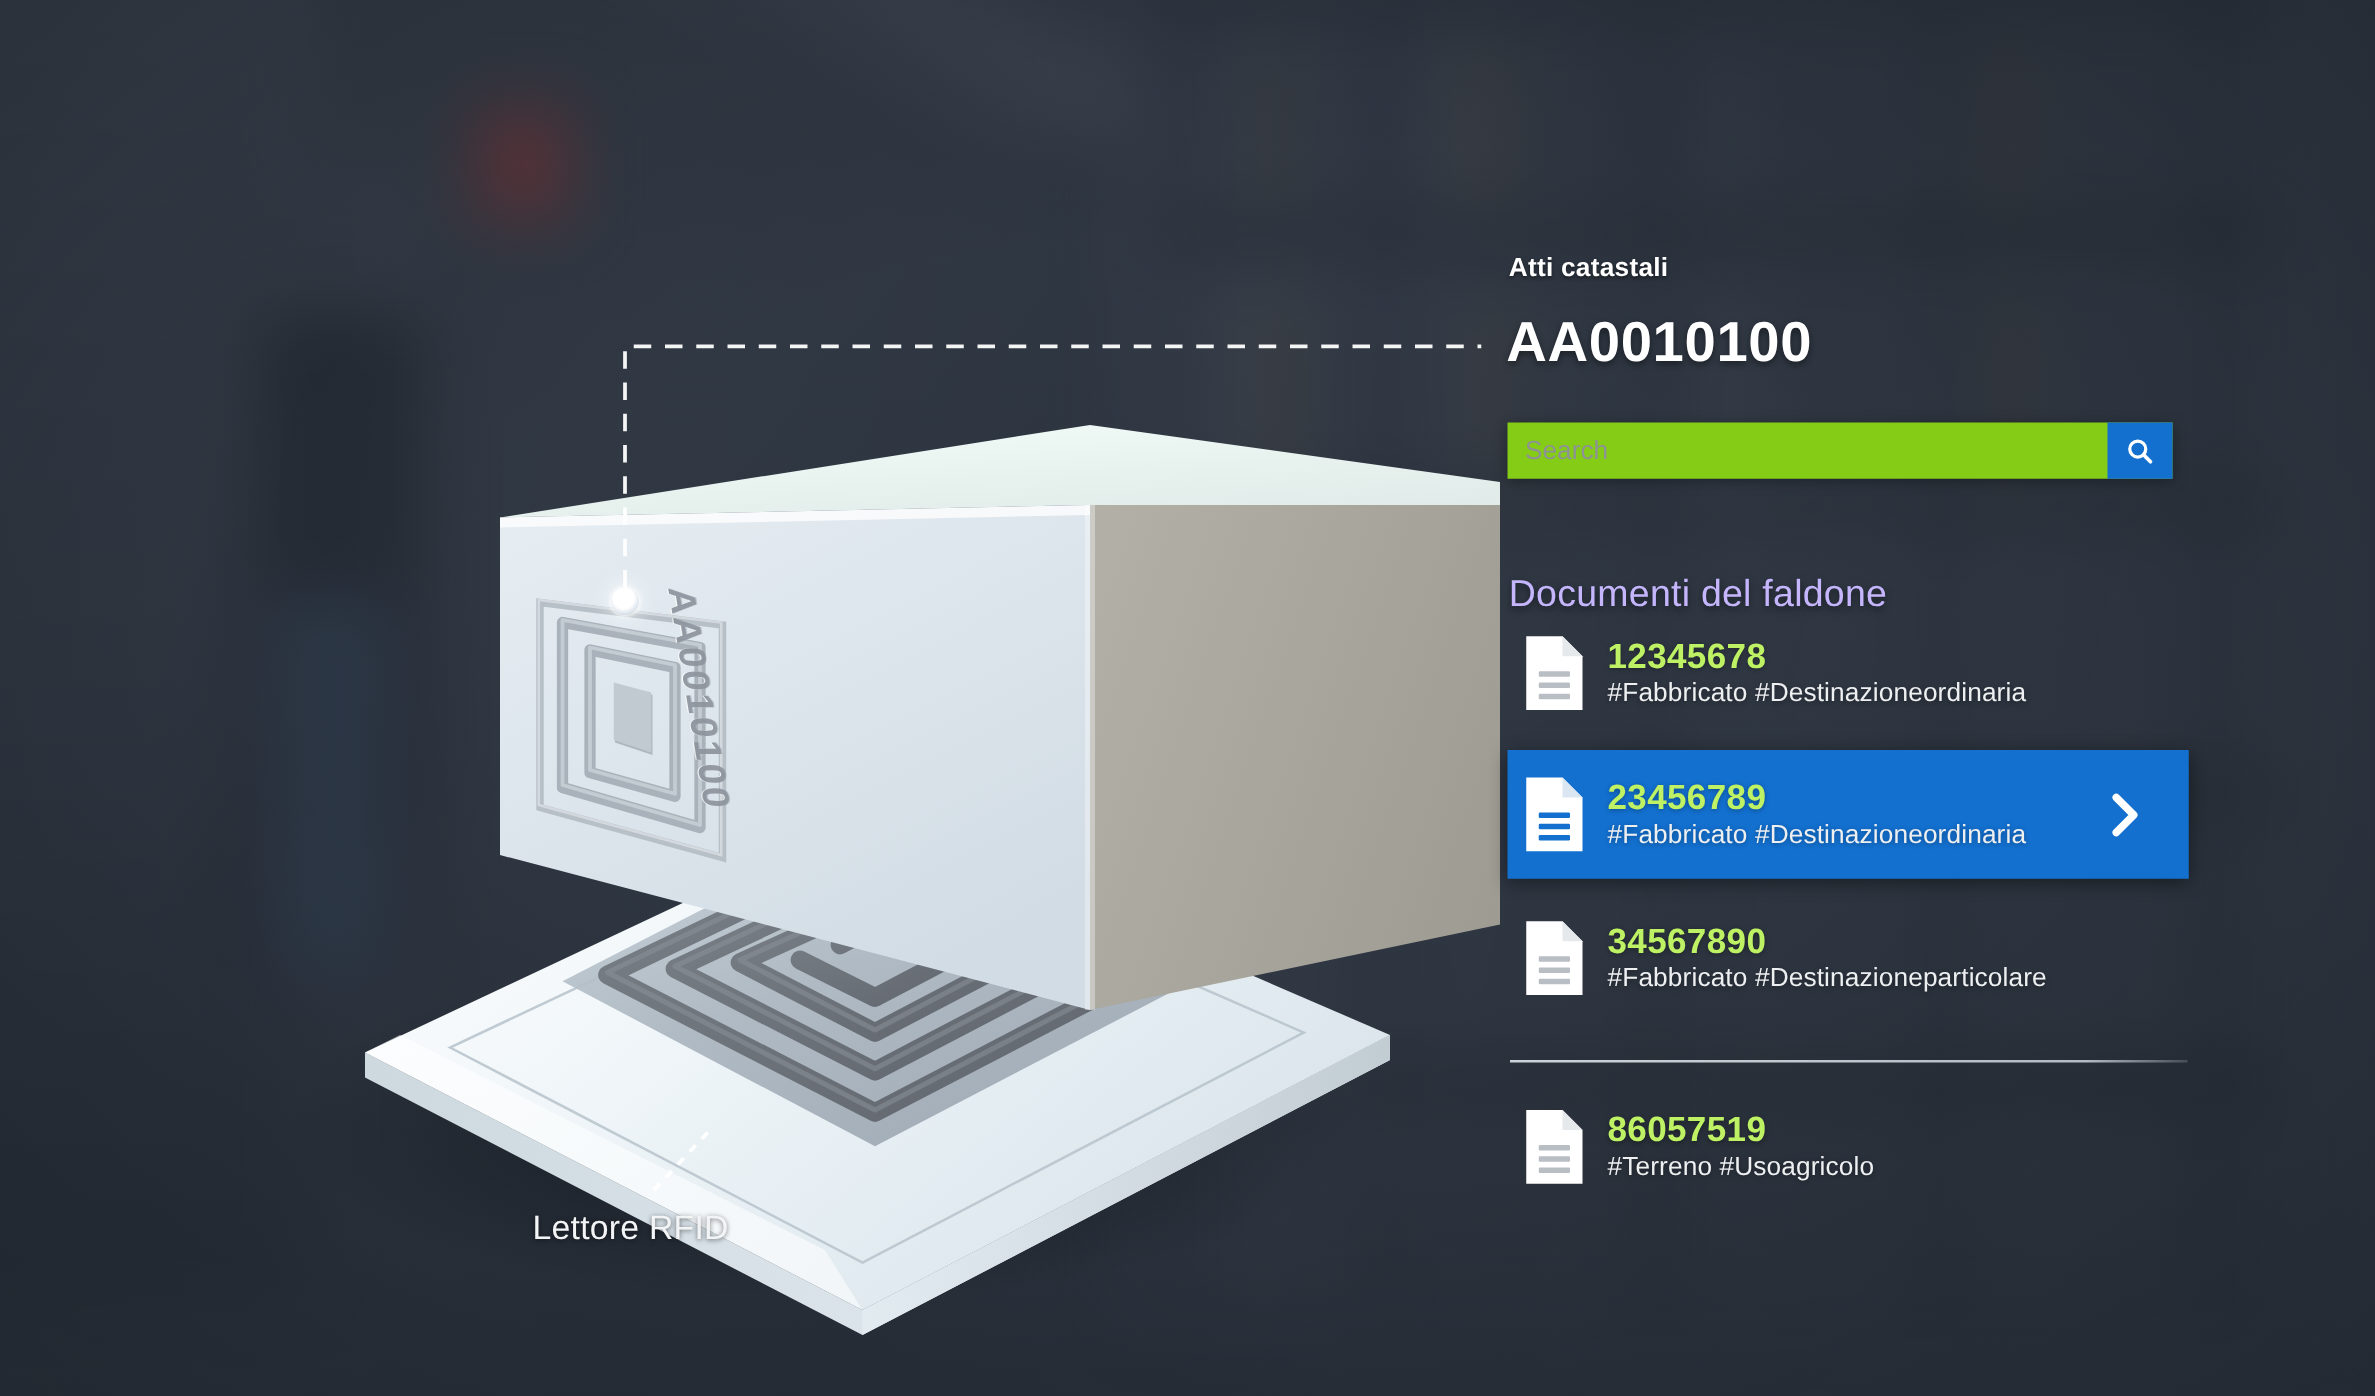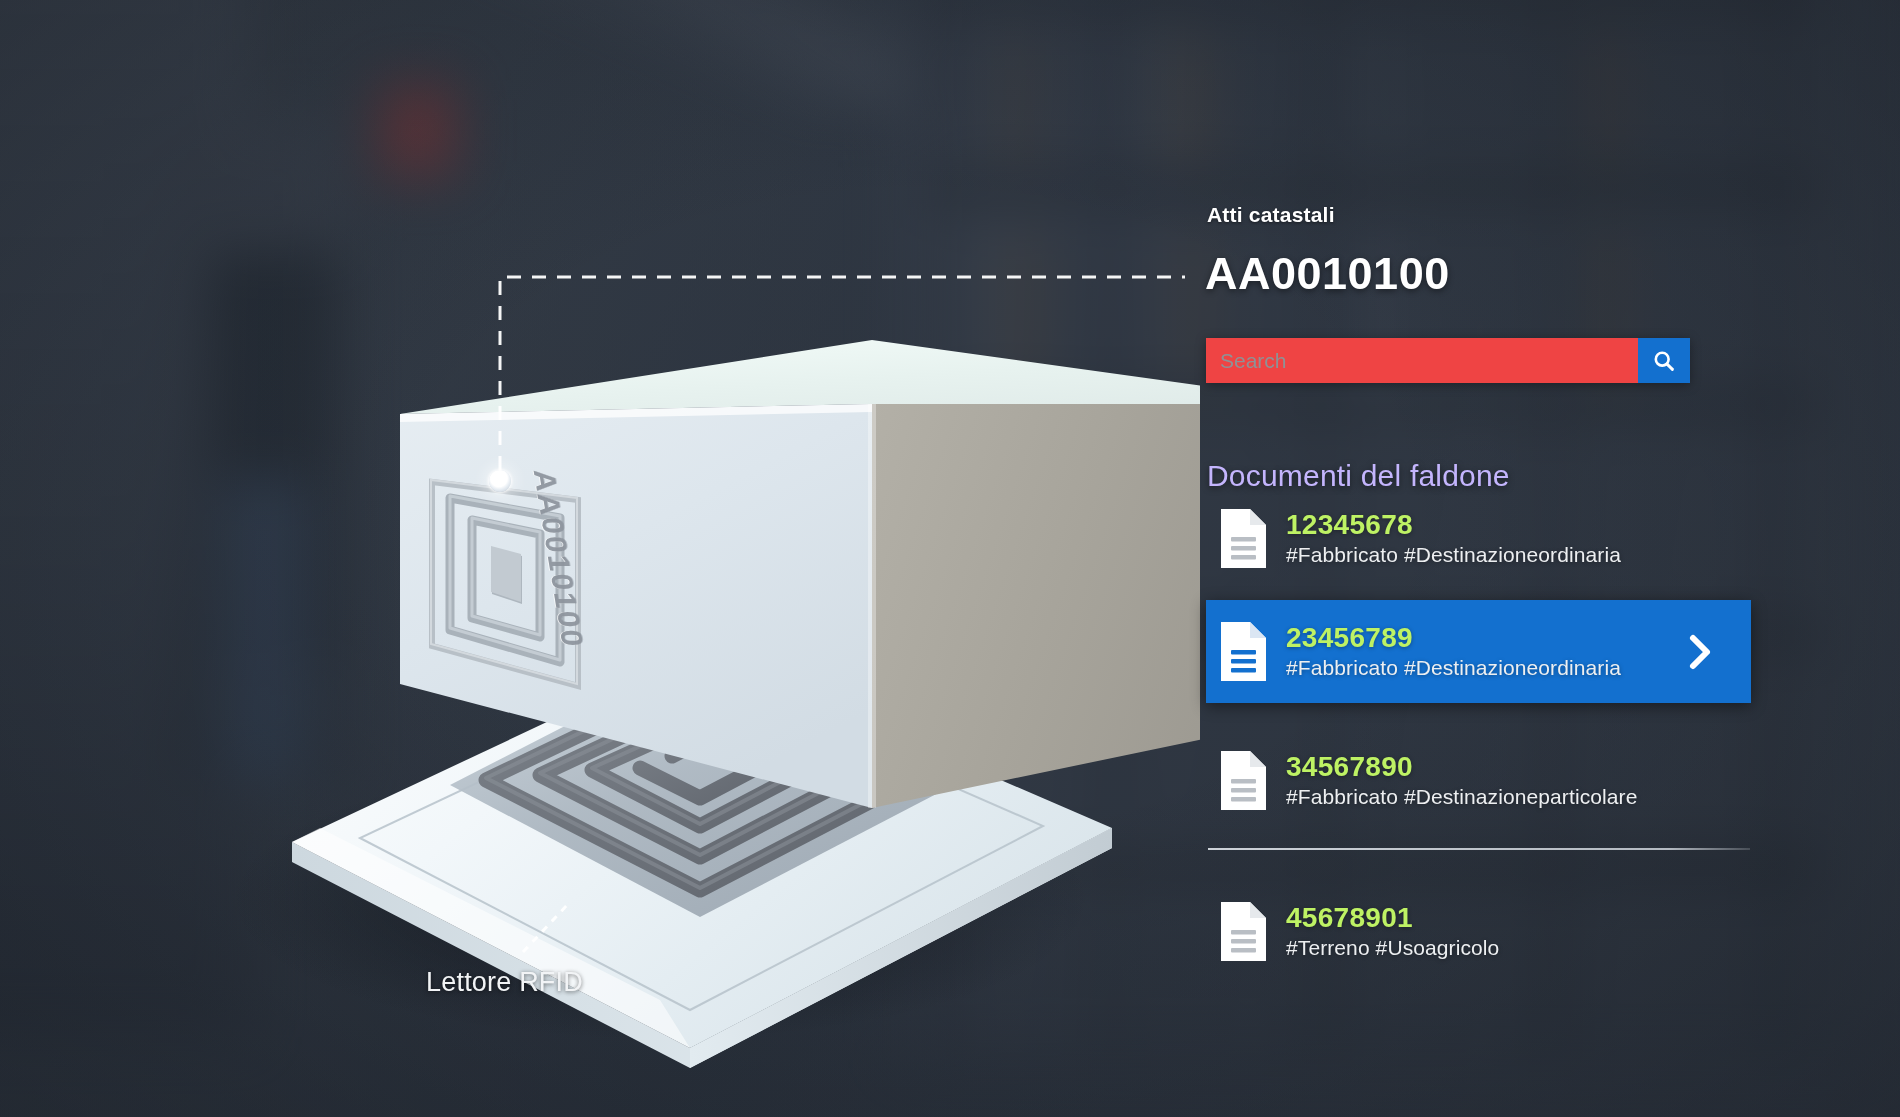--- a/index.html
+++ b/index.html
@@ -94,22 +94,22 @@
     font-size:21px;font-weight:700;color:#ffffff;letter-spacing:.2px;
     text-shadow:0 1px 3px rgba(0,0,0,.5);
   }
   .bigid{
     position:absolute;left:5px;top:248px;
     font-size:45px;font-weight:700;color:#ffffff;letter-spacing:.5px;
     text-shadow:0 2px 6px rgba(0,0,0,.45);
   }
 
   .searchbar{
-    position:absolute;left:6px;top:338px;width:484px;height:45px;
-    background:#ef4444;display:flex;align-items:stretch;
+    position:absolute;left:6px;top:338px;width:532px;height:45px;
+    background:#84cc16;display:flex;align-items:stretch;
     box-shadow:0 2px 10px rgba(0,0,0,.35);
   }
   .searchbar input{
     flex:1;border:0;outline:0;background:transparent;
     font-family:"Liberation Sans","DejaVu Sans",sans-serif;
     font-size:21px;color:#2b2b2b;padding:0 0 0 14px;
   }
   .searchbar input::placeholder{color:#8e9296;opacity:1;}
   .search-btn{
     width:52px;background:#1370cf;display:flex;align-items:center;justify-content:center;
@@ -125,21 +125,21 @@
 
   .doclist{position:absolute;left:0;top:487px;width:560px;}
   .docrow{
     position:relative;height:103px;display:flex;align-items:center;
     padding-left:19px;box-sizing:border-box;
   }
   .docrow.selected{
     background:#1370cf;width:545px;margin-left:6px;padding-left:13px;
     box-shadow:0 3px 14px rgba(0,0,0,.45);
   }
-  .docrow.selected.gap{margin-top:10px;margin-bottom:26px;}
+  .docrow.selected.gap{margin-top:10px;margin-bottom:12px;}
   .doc-ico{width:49px;height:63px;flex:0 0 49px;margin-right:18px;}
   .doc-txt{display:flex;flex-direction:column;justify-content:center;}
   .doc-num{
     font-size:28px;font-weight:700;color:#bef264;line-height:1.18;letter-spacing:.3px;
     text-shadow:0 1px 4px rgba(0,0,0,.35);
   }
   .doc-tags{
     font-size:21px;font-weight:400;color:#edeff1;line-height:1.35;letter-spacing:.1px;
     text-shadow:0 1px 4px rgba(0,0,0,.35);
   }
@@ -393,21 +393,21 @@
         <svg class="doc-ico" viewBox="0 0 49 63">
           <path d="M2 2 h29 l16 16 v43 H2 Z" fill="#ffffff"></path>
           <path d="M31 2 v16 h16 Z" fill="#e6e9ec"></path>
           <g fill="#b9bec4">
             <rect x="12" y="30" width="25" height="4.4" rx="1"></rect>
             <rect x="12" y="39" width="25" height="4.4" rx="1"></rect>
             <rect x="12" y="48" width="25" height="4.4" rx="1"></rect>
           </g>
         </svg>
         <div class="doc-txt">
-          <span class="doc-num">45678901</span>
+          <span class="doc-num">86057519</span>
           <span class="doc-tags">#Terreno #Usoagricolo</span>
         </div>
       </div>
 
     </div>
 
     <div class="divider"></div>
   </div>
 
 </div>

